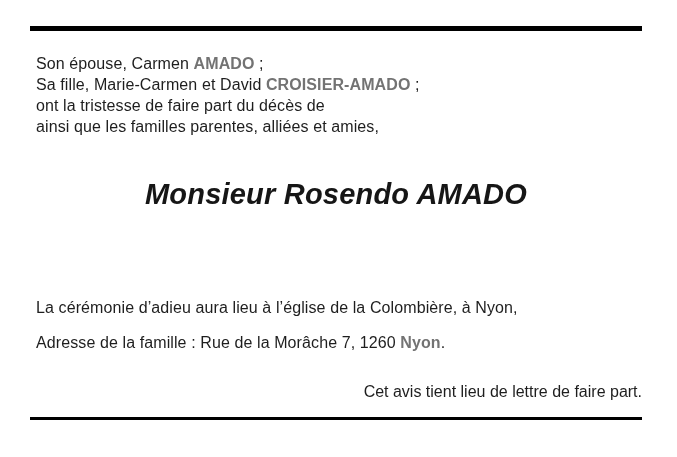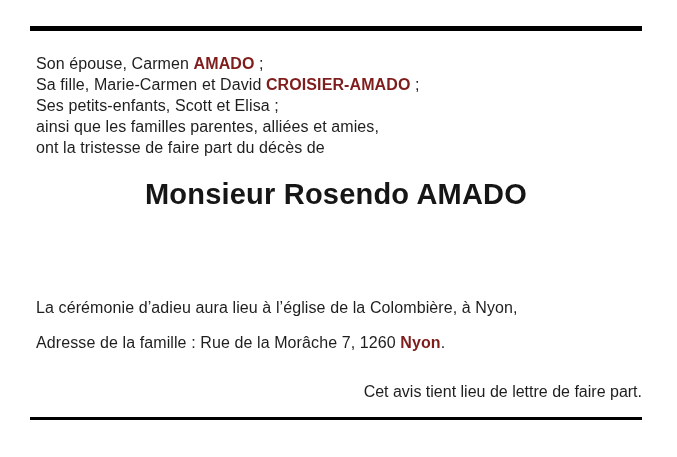--- a/index.html
+++ b/index.html
@@ -57,46 +57,46 @@
     left: 30px;
     width: 612px;
     top: 177px;
     margin: 0;
     font-size: 29px;
     line-height: 34px;
     font-weight: bold;
     text-align: center;
     letter-spacing: 0.2px;
     color: #161616;
+    font-style: italic;
   }
   .closing-line {
     position: absolute;
     left: 30px;
     width: 612px;
     top: 381px;
     font-size: 16px;
     line-height: 21px;
     text-align: right;
     white-space: nowrap;
   }
-  strong { font-weight: bold; color: #7f1d1d; }
+  strong { font-weight: bold; color: #737373; }
 </style>
 </head>
 <body>
 
 <div class="notice">
 
   <div class="rule rule-top"></div>
 
   <div class="text-block intro-block">
     <p><span>Son épouse, Carmen </span><strong>AMADO</strong><span> ;</span></p>
     <p><span>Sa fille, Marie-Carmen et David </span><strong>CROISIER-AMADO</strong><span> ;</span></p>
-    <p><span>Ses petits-enfants, Scott et Elisa ;</span><strong></strong><span></span></p>
+    <p><span>ont la tristesse de faire part du décès de</span><strong></strong><span></span></p>
     <p><span>ainsi que les familles parentes, alliées et amies,</span><strong></strong><span></span></p>
-    <p><span>ont la tristesse de faire part du décès de</span><strong></strong><span></span></p>
   </div>
 
   <h1 class="heading">Monsieur Rosendo AMADO</h1>
 
 
   <div class="text-block ceremony-block">
     <span class="block-line">La cérémonie d’adieu aura lieu à l’église de la Colombière, à Nyon,</span>
   </div>
 
   <div class="text-block address-line"><span>Adresse de la famille : Rue de la Morâche 7, 1260 </span><strong>Nyon</strong><span>.</span></div>

